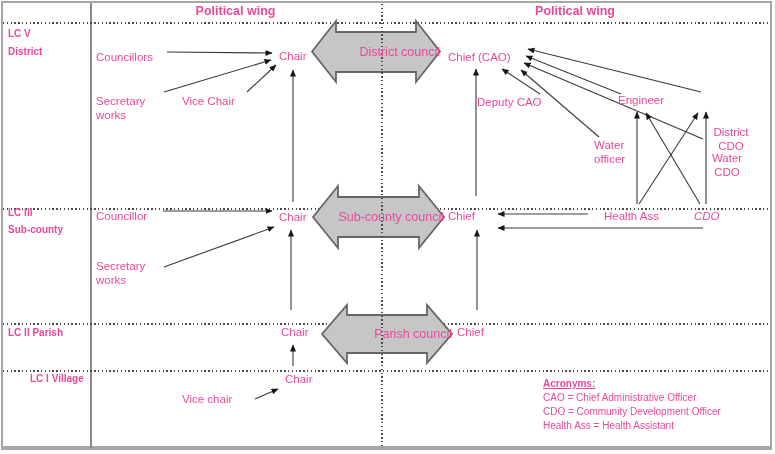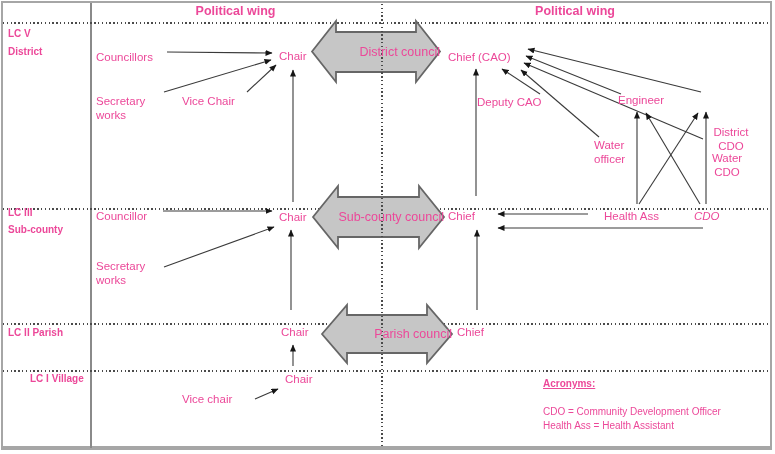--- a/index.html
+++ b/index.html
@@ -129,15 +129,16 @@
   <div class="lbl" style="left:586px;top:210px;padding-left:18px;">Health Ass</div>
   <div class="lbl" style="left:694px;top:210px;font-style:italic;">CDO</div>
 
   <div class="lbl" style="left:281px;top:326px;">Chair</div>
   <div class="lbl" style="left:457px;top:326px;">Chief</div>
 
   <div class="lbl" style="left:285px;top:373px;">Chair</div>
   <div class="lbl" style="left:182px;top:393px;">Vice chair</div>
 
   <div class="acr bold underline" style="top:377px;">Acronyms:</div>
+  <div class="acr" style="top:391px;">CAO = Chief Administrative Officer</div>
   <div class="acr" style="top:405px;">CDO = Community Development Officer</div>
   <div class="acr" style="top:419px;">Health Ass = Health Assistant</div>
 </div>
 
 </body></html>

